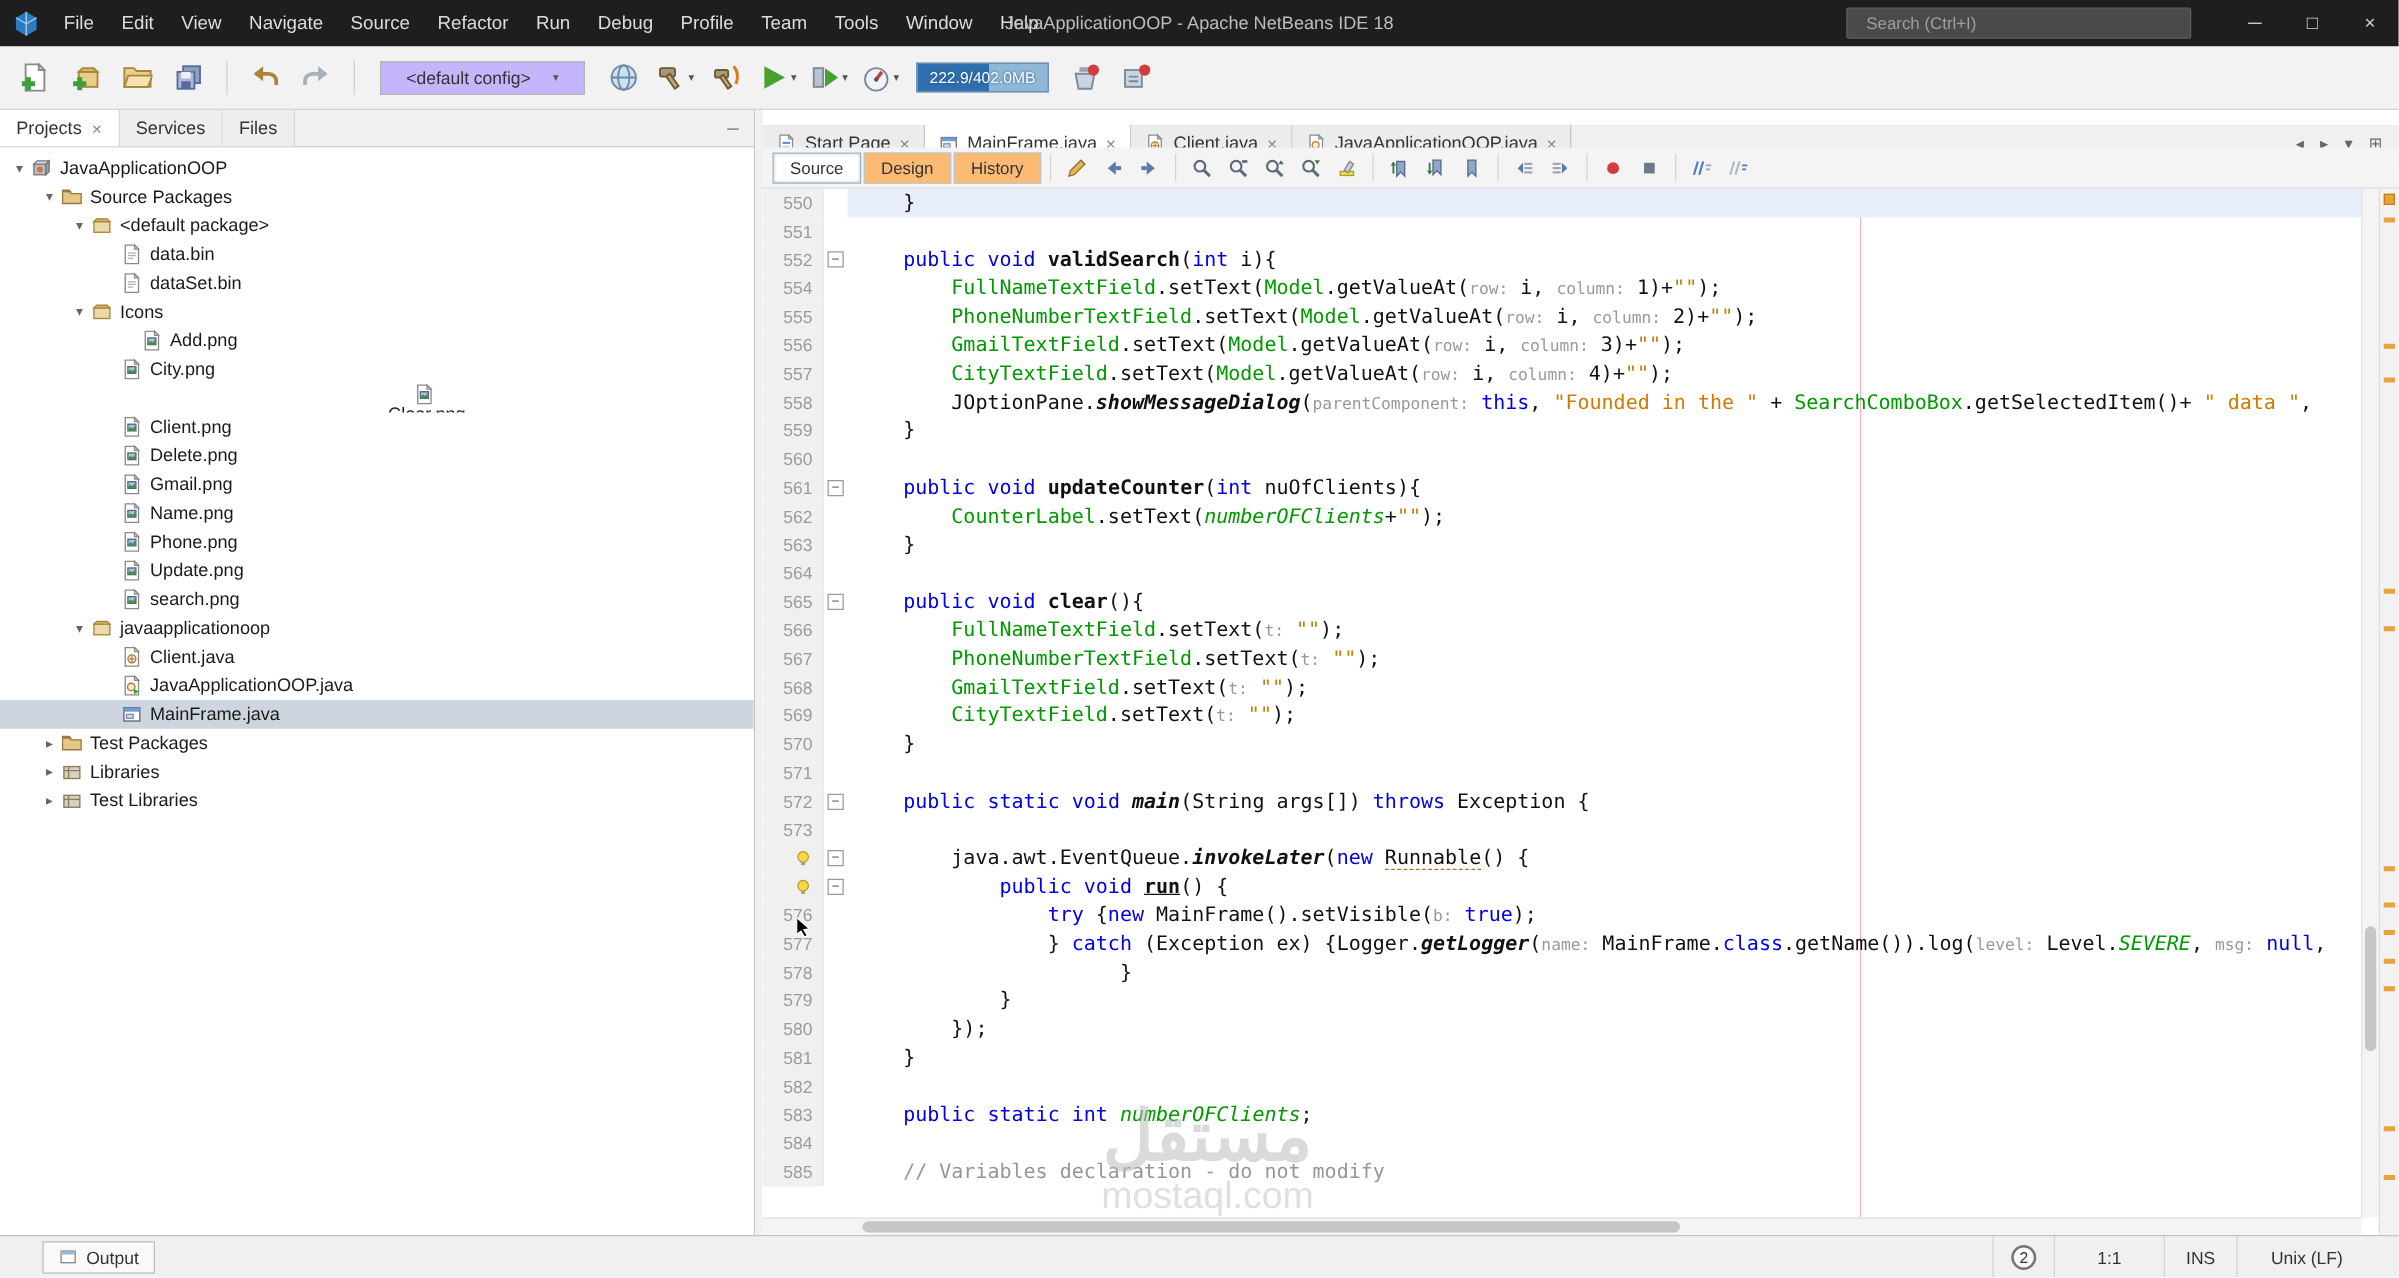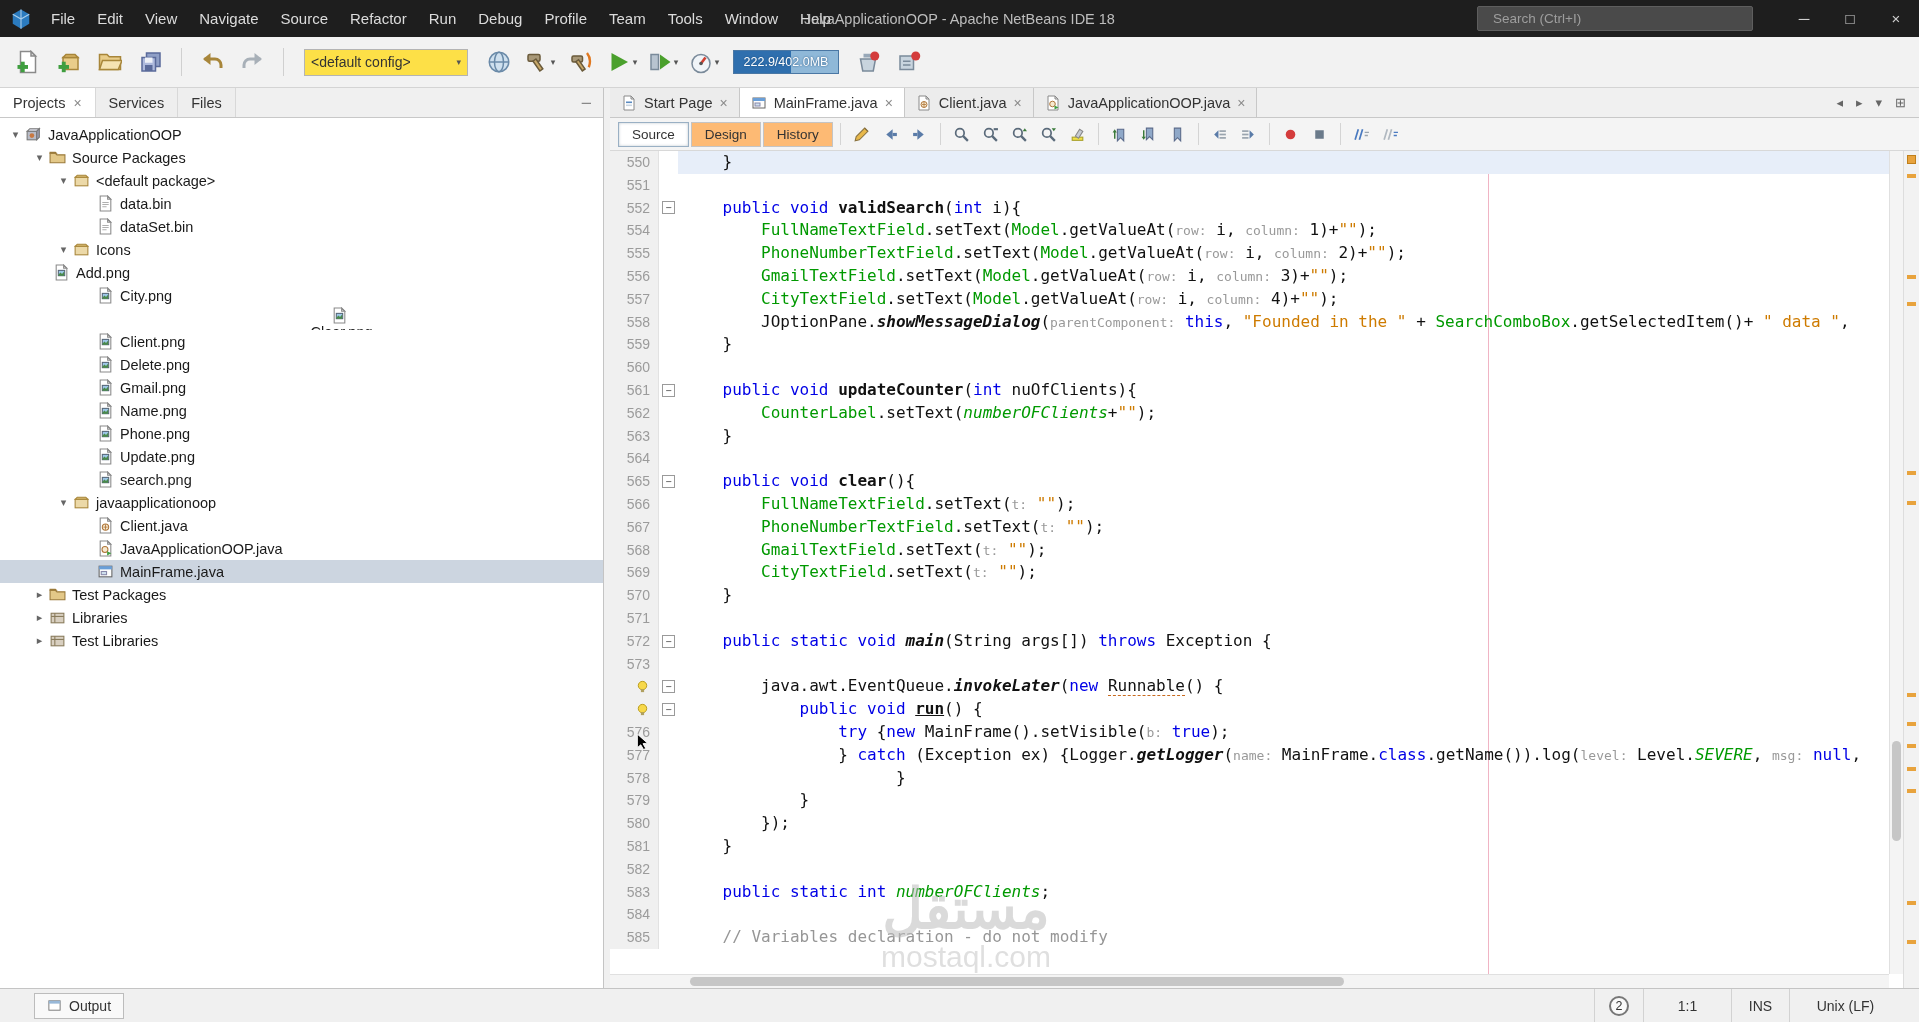--- a/index.html
+++ b/index.html
@@ -21,22 +21,22 @@
   .win-btn{width:46px;height:37px;display:flex;align-items:center;justify-content:center;
     font-size:15px;color:#cfcfcf}
 
   
   .toolbar{position:absolute;top:37px;left:0;right:0;height:51px;background:#f2f2f2;
     border-bottom:1px solid #d4d4d4;display:flex;align-items:center;padding:0 10px;gap:5px;z-index:20}
   .tb-btn{width:36px;height:36px;border:none;background:transparent;display:flex;
     align-items:center;justify-content:center;border-radius:3px}
   .tb-btn svg{width:24px;height:24px}
   .tb-sep{width:1px;height:28px;background:#d0d0d0;margin:0 7px}
-  .tb-config{width:164px;height:27px;background:#fde047;border:1px solid #b4b4b4;display:flex;
-    align-items:center;justify-content:space-between;padding:0 6px;font-size:14px;color:#333;margin:16px 8px}
+  .tb-config{width:164px;height:27px;background:#c4b5fd;border:1px solid #b4b4b4;display:flex;
+    align-items:center;justify-content:space-between;padding:0 20px;font-size:14px;color:#333;margin:16px 8px}
   .dd-arrow{font-size:9px;color:#555;margin-left:2px}
   .tb-mem{width:106px;height:24px;border:1px solid #4a77a4;font-size:12.5px;color:#fff;
     display:flex;align-items:center;justify-content:center;white-space:nowrap;
     background:linear-gradient(to right,#2f6fae 0 55%,#8fb8d8 55% 100%);
     text-shadow:0 0 2px #1a4a7a;margin:0 6px}
 
   
   .content{position:absolute;top:88px;left:0;right:0;bottom:34px;background:#f0f0f0}
   .left-panel{position:absolute;left:0;top:0;width:604px;bottom:0;background:#fff;border-right:1px solid #c4c4c4}
   .splitter{position:absolute;left:604px;top:0;width:6px;bottom:0;background:#f0f0f0}
@@ -53,21 +53,21 @@
 
   
   .tree{position:absolute;top: 30px;left:0;right:0;bottom:0;background:#fff;overflow:hidden;padding-top:5px}
   .tree-row{height:23px;display:flex;align-items:center;font-size:14.5px;color:#1a1a1a;white-space:nowrap;overflow:hidden}
   .tree-row.selected{background:#ccd5e0}
   .arrow{width:15px;text-align:center;color:#666;font-size:11px;flex:none}
   .ticon{width:17px;height:17px;margin:0 6px 0 2px;flex:none;display:inline-flex}
   .ticon svg{width:17px;height:17px}
 
   
-  .editor-tabs{position:absolute;top:0;left:0;right:0;height:30px;background:#f0f0f0;
+  .editor-tabs{position:absolute;top:12px;left:0;right:0;height:30px;background:#f0f0f0;
     border-bottom:1px solid #c8c8c8;display:flex;align-items:stretch}
   .etab{display:flex;align-items:center;gap:7px;padding:0 11px;font-size:14.5px;color:#333;
     border-right:1px solid #c8c8c8;background:#ececec;white-space:nowrap}
   .etab.active{background:#fff}
   .tabicn{width:16px;height:16px;display:inline-flex}
   .tabicn svg{width:16px;height:16px}
   .etabs-controls{margin-left:auto;display:flex;align-items:center;gap:3px;padding-right:8px;color:#666}
   .ectrl{padding:0 5px;font-size:13px}
 
   
@@ -365,21 +365,21 @@
         <div class="tree-row" style="padding-left: 56px;">
           <span class="arrow">▾</span>
           <span class="ticon">
             <svg xmlns="http://www.w3.org/2000/svg" viewBox="0 0 16 16">
               <rect x="2" y="5" width="12" height="8" fill="#ecd9a8" stroke="#a8863a"></rect>
               <path d="M2 5l2-2h8l2 2z" fill="#d9ba72" stroke="#a8863a"></path>
             </svg>
           </span>
           <span>Icons</span>
         </div>
-        <div class="tree-row" style="padding-left: 36px;">
+        <div class="tree-row" style="padding-left: 96px;">
           <span class="arrow"></span>
           <span class="ticon">
             <svg xmlns="http://www.w3.org/2000/svg" viewBox="0 0 16 16">
               <path d="M3 1h7l3 3v11H3z" fill="#fff" stroke="#8a8a8a"></path>
               <path d="M10 1v3h3z" fill="#e2e2e2" stroke="#8a8a8a"></path>
               <rect x="5" y="6" width="6" height="5" fill="#9ec7e8" stroke="#567"></rect>
               <path d="M5 10l2-2 1.5 1.5L10.5 7v4H5z" fill="#4a8a4a"></path>
             </svg>
           </span>
           <span>Add.png</span>

